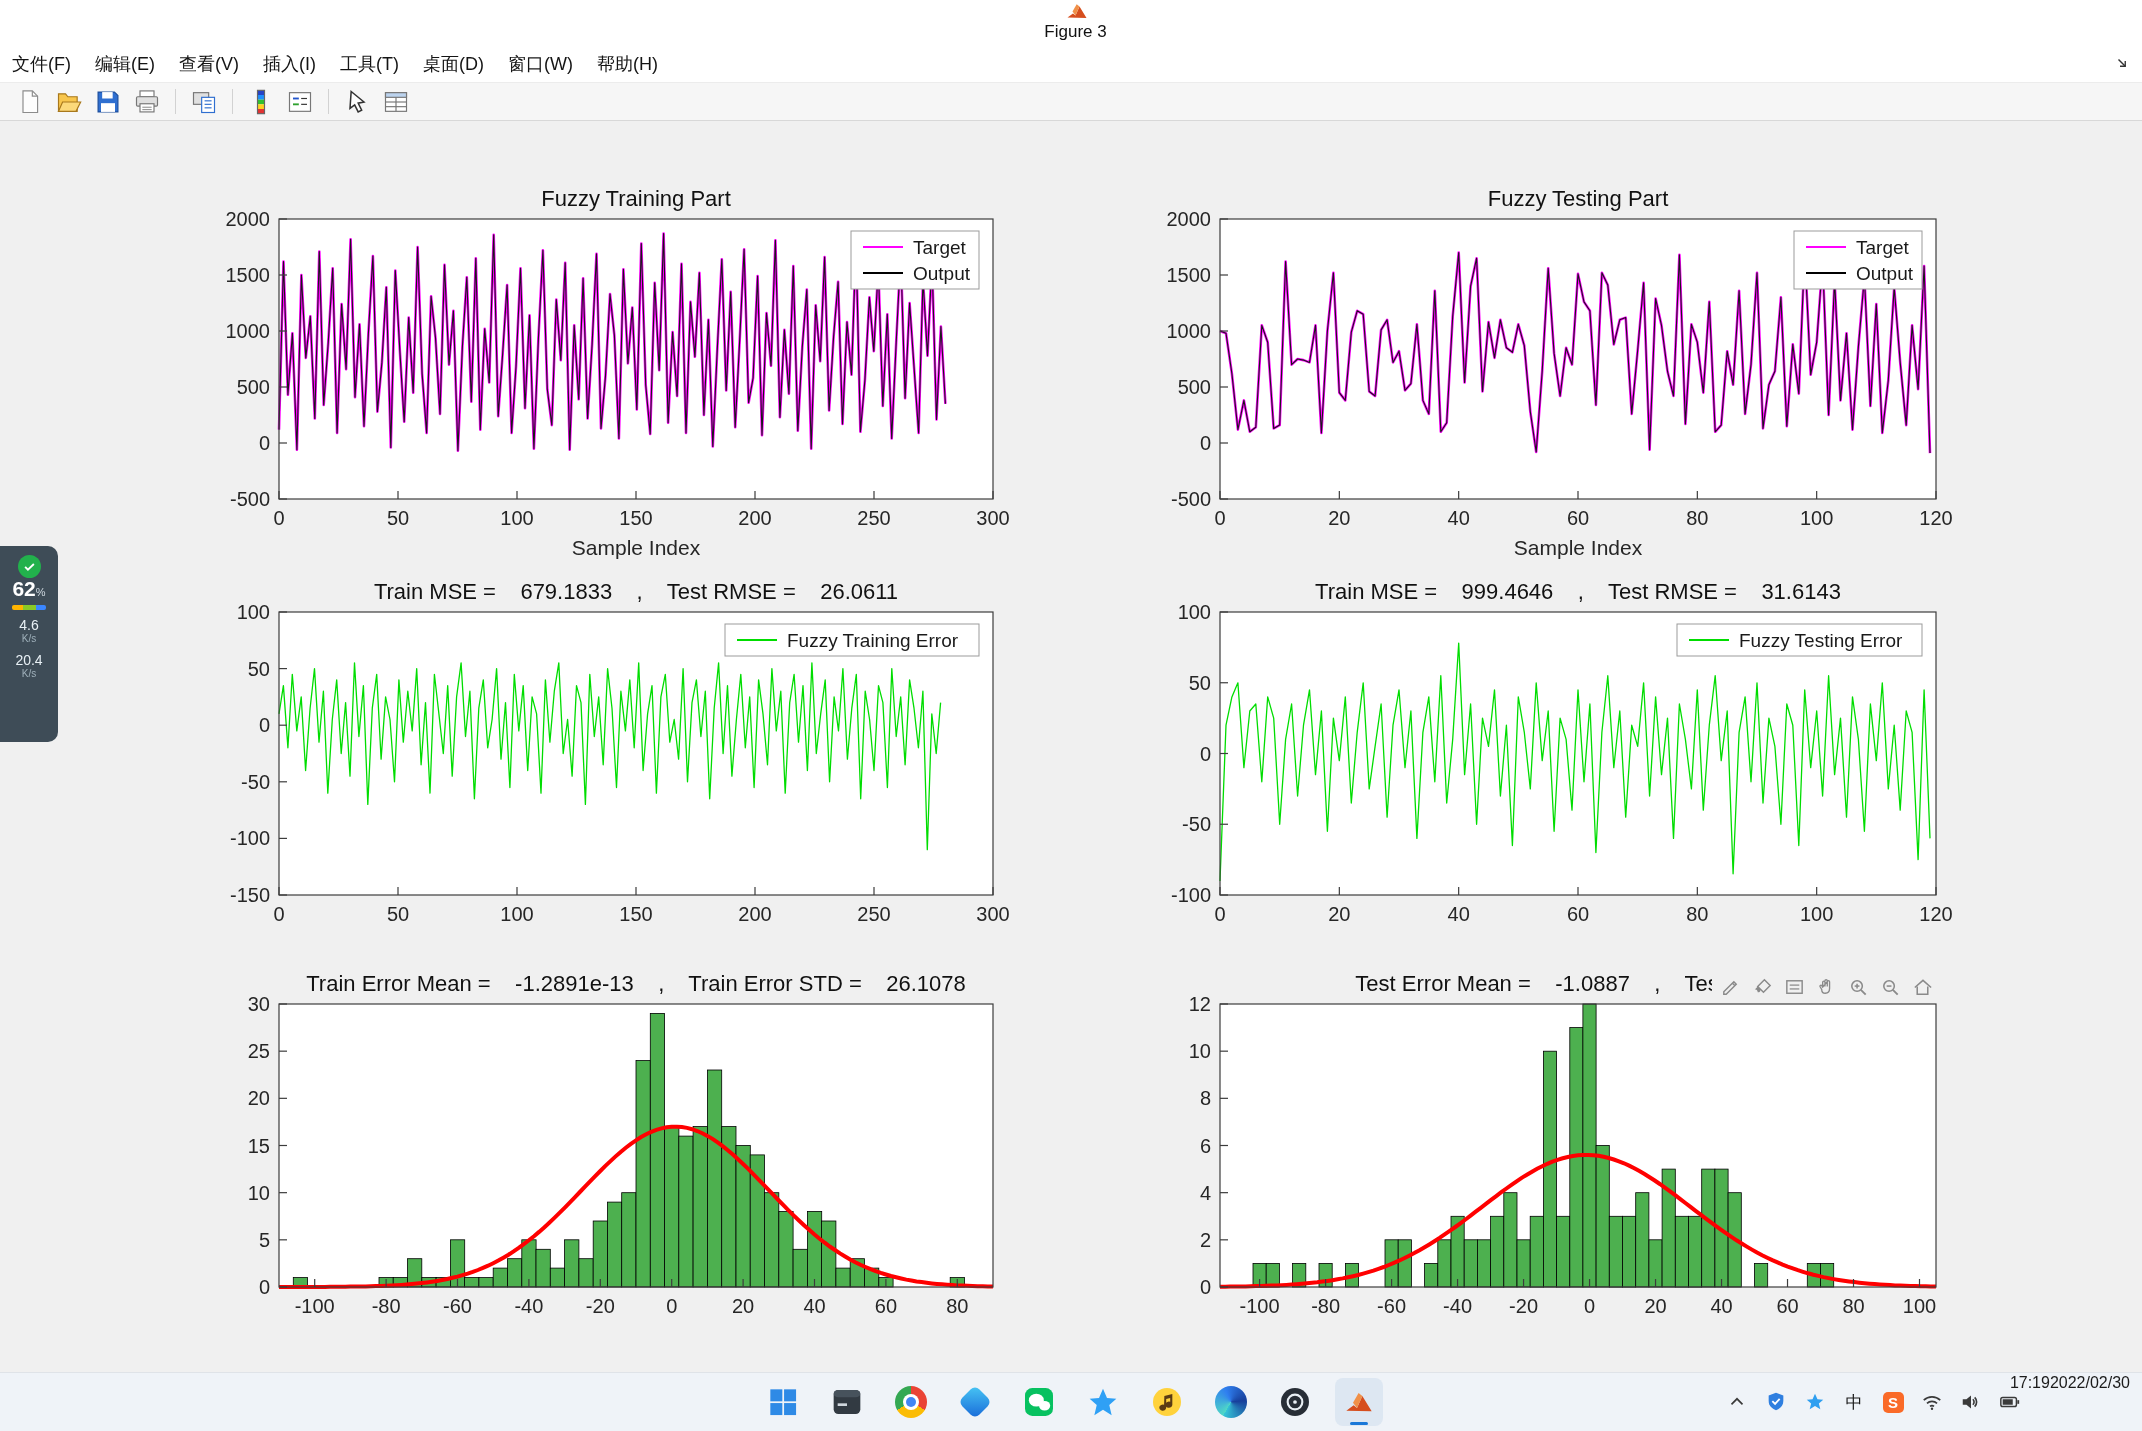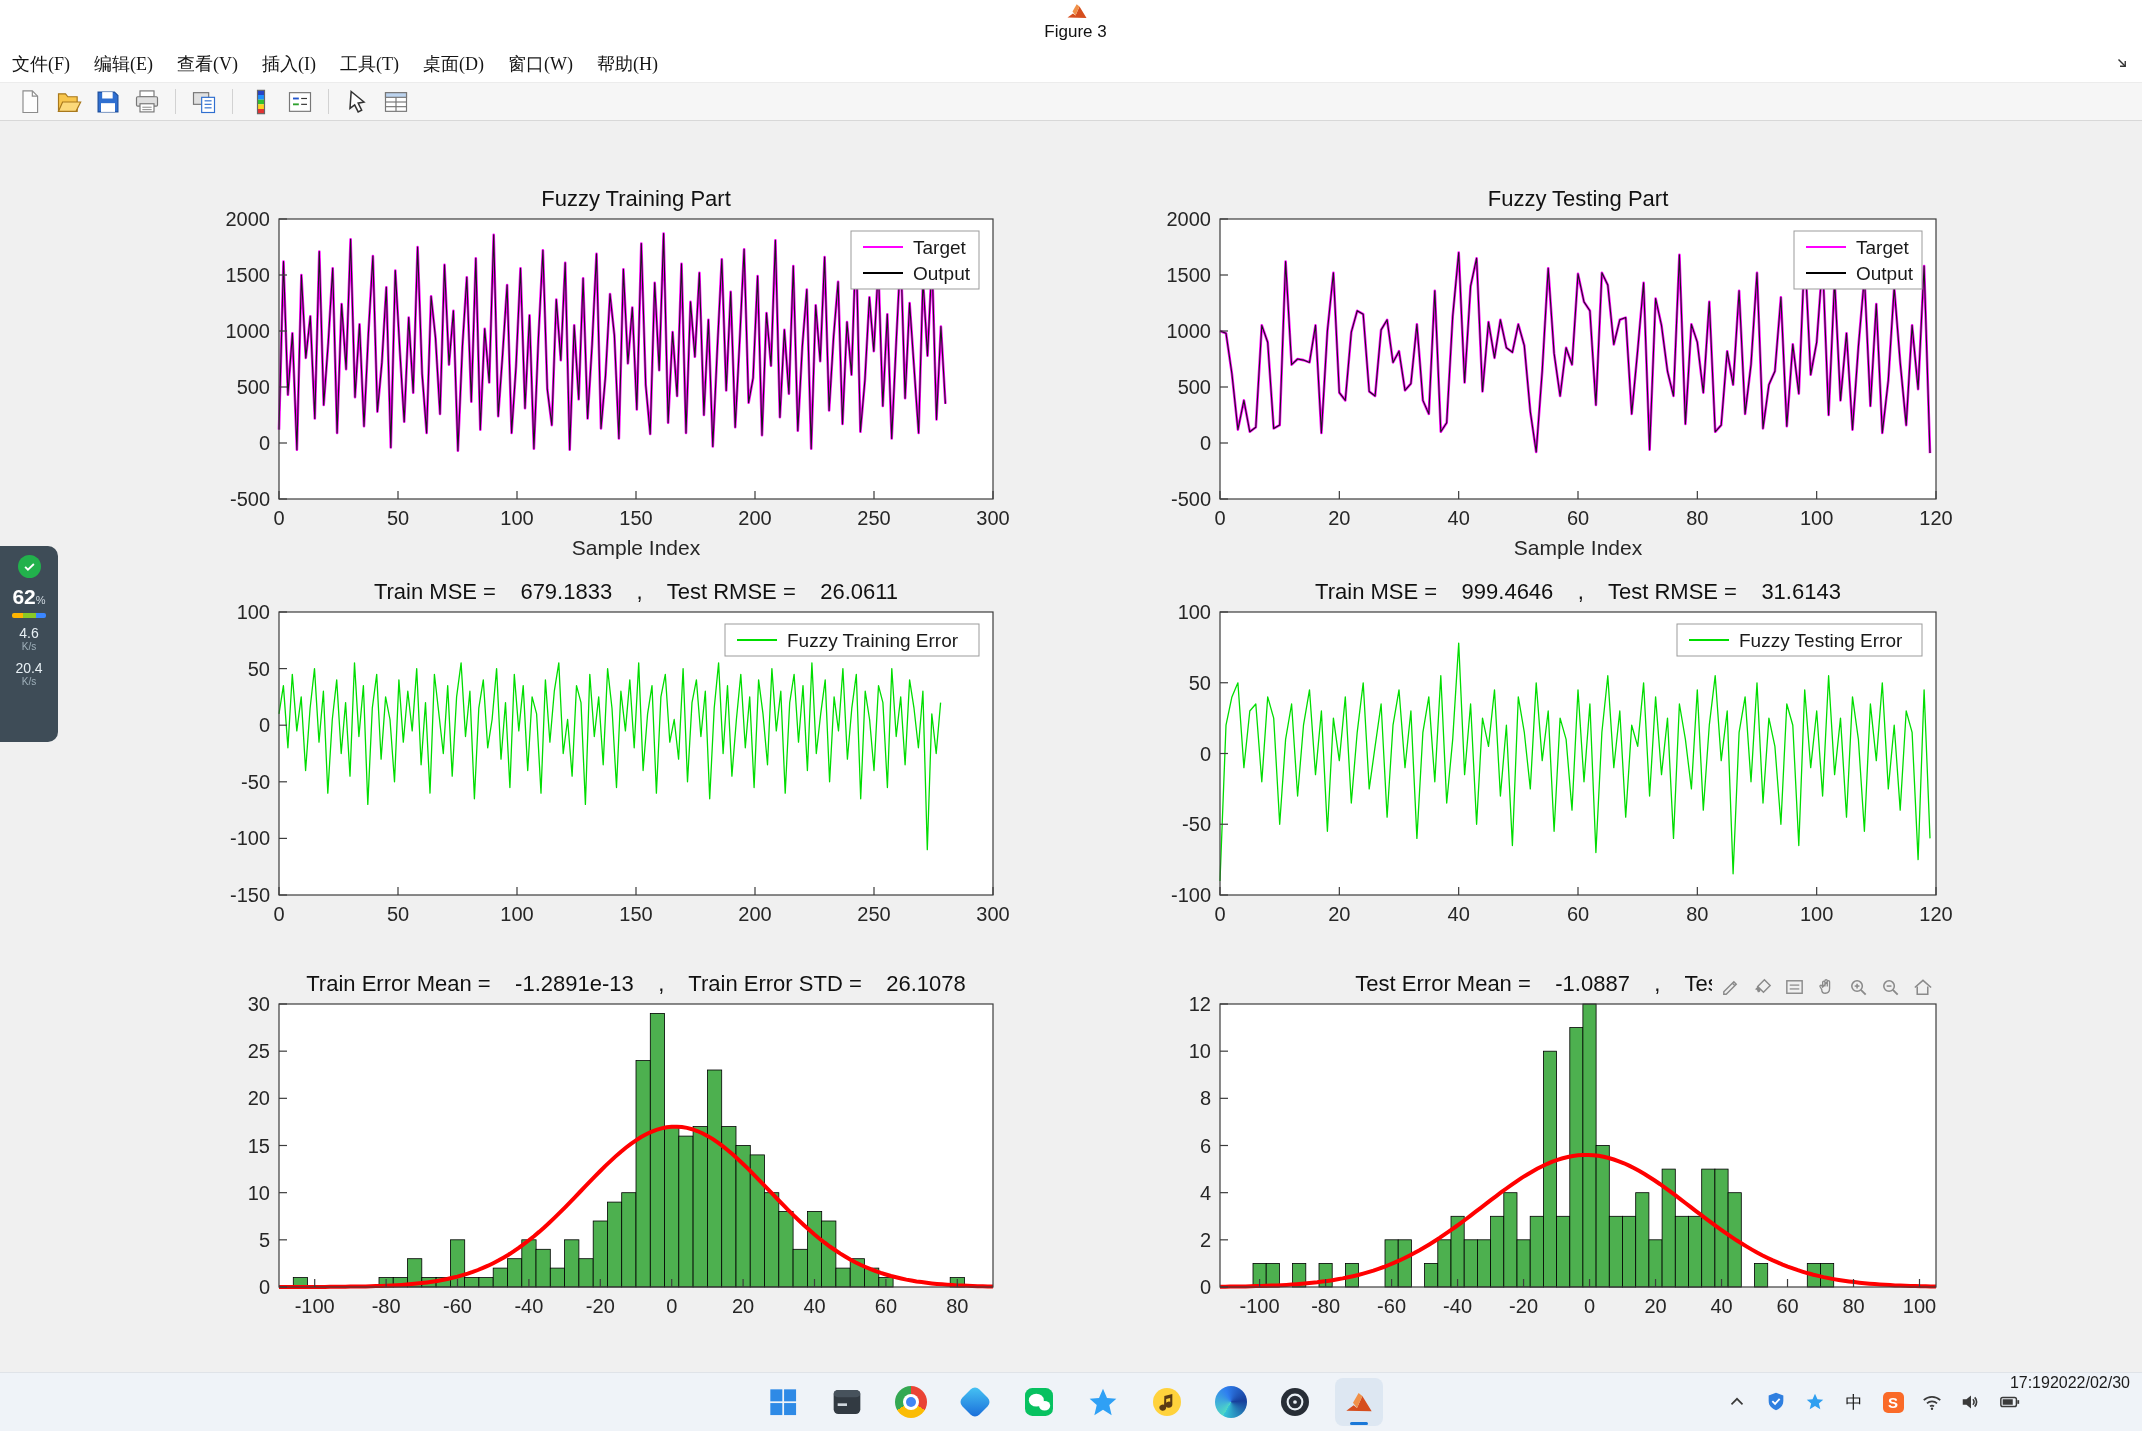--- a/index.html
+++ b/index.html
@@ -9,21 +9,21 @@
     -webkit-font-smoothing:antialiased;
   }
   
   .titlebar{position:absolute;top:0;left:0;right:0;height:45px;background:#ffffff;
     display:flex;align-items:center;z-index:7;flex-direction:column;}
   .titlebar .applogo{width:24px;height:22px;margin-left:12px;display:flex;align-items:center;}
   .titlebar .wtitle{margin-left:9px;font-size:17px;color:#111;}
   .winbtns{margin-left:auto;display:flex;height:100%;}
   .winbtn{width:63px;height:45px;display:flex;align-items:center;justify-content:center;cursor:default;}
   .menubar{position:absolute;top:45px;left:0;right:0;height:37px;background:#ffffff;
-    display:flex;z-index:7;border-bottom:1px solid #ececec;font-family:Liberation Serif, serif;}
+    display:flex;z-index:7;border-bottom:1px solid #ececec;}
   .menu-item{padding:0 12px;font-size:18px;color:#141414;height:100%;display:flex;align-items:center;}
   .dockicon{margin-left:auto;margin-right:10px;display:flex;align-items:center;}
   .toolbar{position:absolute;top:83px;left:0;right:0;height:37px;background:#f6f6f6;
     border-bottom:1px solid #d8d8d8;display:flex;align-items:center;z-index:7;padding-left:6px;}
   .tb-icon{width:30px;height:30px;margin-left:9px;display:flex;align-items:center;justify-content:center;}
   .tb-icon svg{width:28px;height:28px;}
   .tb-sep{width:1px;height:25px;background:#d2d2d2;margin-left:13px;margin-right:4px;}
   
   #plots{position:absolute;top:0;left:0;z-index:1;}
   #plots text{white-space:pre;font-family:"Liberation Sans",sans-serif;}
@@ -31,21 +31,21 @@
   .axtoolbar{position:absolute;left:1712px;top:971px;height:32px;z-index:3;background:#f0f0f0;
     display:flex;align-items:center;gap:8px;padding:0 6px;}
   .ax-icon{width:24px;height:24px;display:flex;align-items:center;justify-content:center;}
   .ax-icon svg{width:23px;height:23px;}
   
   .netwidget{position:absolute;left:0;top:546px;width:58px;height:196px;z-index:4;
     background:#3e4c57;border-radius:0 10px 10px 0;color:#fff;display:flex;flex-direction:column;
     align-items:center;padding-top:9px;box-sizing:border-box;}
   .nw-check{width:23px;height:23px;border-radius:50%;background:#22b14c;display:flex;
     align-items:center;justify-content:center;}
-  .nw-pct{margin-top:8px;font-size:21px;font-weight:bold;line-height:1;}
+  .nw-pct{margin-top:0;font-size:21px;font-weight:bold;line-height:1;}
   .nw-pct .u{font-size:11px;font-weight:normal;color:#cfd9e0;}
   .nw-bar{margin-top:6px;width:34px;height:5px;border-radius:2px;
     background:linear-gradient(90deg,#ffb400 0 32%,#8ac926 32% 70%,#3a86ff 70% 100%);}
   .nw-num{margin-top:8px;font-size:14px;line-height:1;color:#e8f0f5;}
   .nw-unit{font-size:10px;color:#9fb0ba;line-height:1.3;}
   
   .taskbar{position:absolute;left:0;right:0;bottom:0;height:58px;background:#eff3f8;
     border-top:1px solid #dfe3e8;z-index:8;}
   .taskbar-apps{position:absolute;left:50%;transform:translateX(-50%);top:0;height:100%;
     display:flex;align-items:center;gap:16px;}

